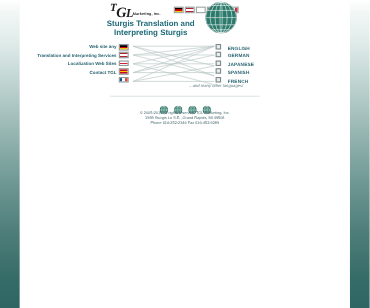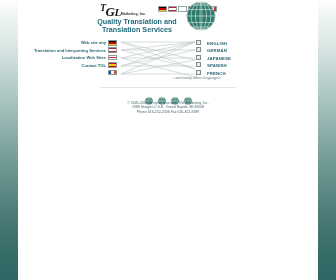--- a/index.html
+++ b/index.html
@@ -287,22 +287,22 @@
       <div class="masthead-flags" id="masthead-flags">
           <div class="mf" style="background: linear-gradient(rgb(0, 0, 0) 0%, rgb(0, 0, 0) 33.3%, rgb(208, 0, 0) 33.3%, rgb(208, 0, 0) 66.6%, rgb(245, 197, 24) 66.6%, rgb(245, 197, 24) 100%);"></div>
           <div class="mf" style="background: linear-gradient(rgb(178, 34, 52) 0%, rgb(178, 34, 52) 33.3%, rgb(255, 255, 255) 33.3%, rgb(255, 255, 255) 66.6%, rgb(178, 34, 52) 66.6%, rgb(178, 34, 52) 100%);"></div>
           <div class="mf" style="background: linear-gradient(rgb(255, 255, 255) 0%, rgb(255, 255, 255) 33.3%, rgb(255, 255, 255) 33.3%, rgb(255, 255, 255) 66.6%, rgb(255, 255, 255) 66.6%, rgb(255, 255, 255) 100%);"></div>
           <div class="mf" style="background: linear-gradient(rgb(198, 11, 30) 0%, rgb(198, 11, 30) 33.3%, rgb(255, 196, 0) 33.3%, rgb(255, 196, 0) 66.6%, rgb(198, 11, 30) 66.6%, rgb(198, 11, 30) 100%);"></div>
           <div class="mf" style="background: linear-gradient(to right, rgb(0, 85, 164) 0%, rgb(0, 85, 164) 33.3%, rgb(255, 255, 255) 33.3%, rgb(255, 255, 255) 66.6%, rgb(239, 65, 53) 66.6%, rgb(239, 65, 53) 100%);"></div>
           <div class="mf" style="background: linear-gradient(to right, rgb(0, 146, 70) 0%, rgb(0, 146, 70) 33.3%, rgb(255, 255, 255) 33.3%, rgb(255, 255, 255) 66.6%, rgb(206, 43, 55) 66.6%, rgb(206, 43, 55) 100%);"></div>
         </div>
 
       <div class="headline">
-        <span>Quality Translation and</span><br>
-        <span>Translation Services</span>
+        <span>Sturgis Translation and</span><br>
+        <span>Interpreting Sturgis</span>
       </div>
 
       <div class="globe-big">
         <svg viewBox="0 0 60 60" width="30" height="30" aria-hidden="true">
           <circle cx="30" cy="30" r="28" fill="#2c7a6b" stroke="#1d5b50" stroke-width="1.4"></circle>
           <g stroke="#ffffff" stroke-width="1.1" fill="none" opacity="0.92">
             <ellipse cx="30" cy="30" rx="28" ry="28"></ellipse>
             <ellipse cx="30" cy="30" rx="20" ry="28"></ellipse>
             <ellipse cx="30" cy="30" rx="11" ry="28"></ellipse>
             <ellipse cx="30" cy="30" rx="2" ry="28"></ellipse>

